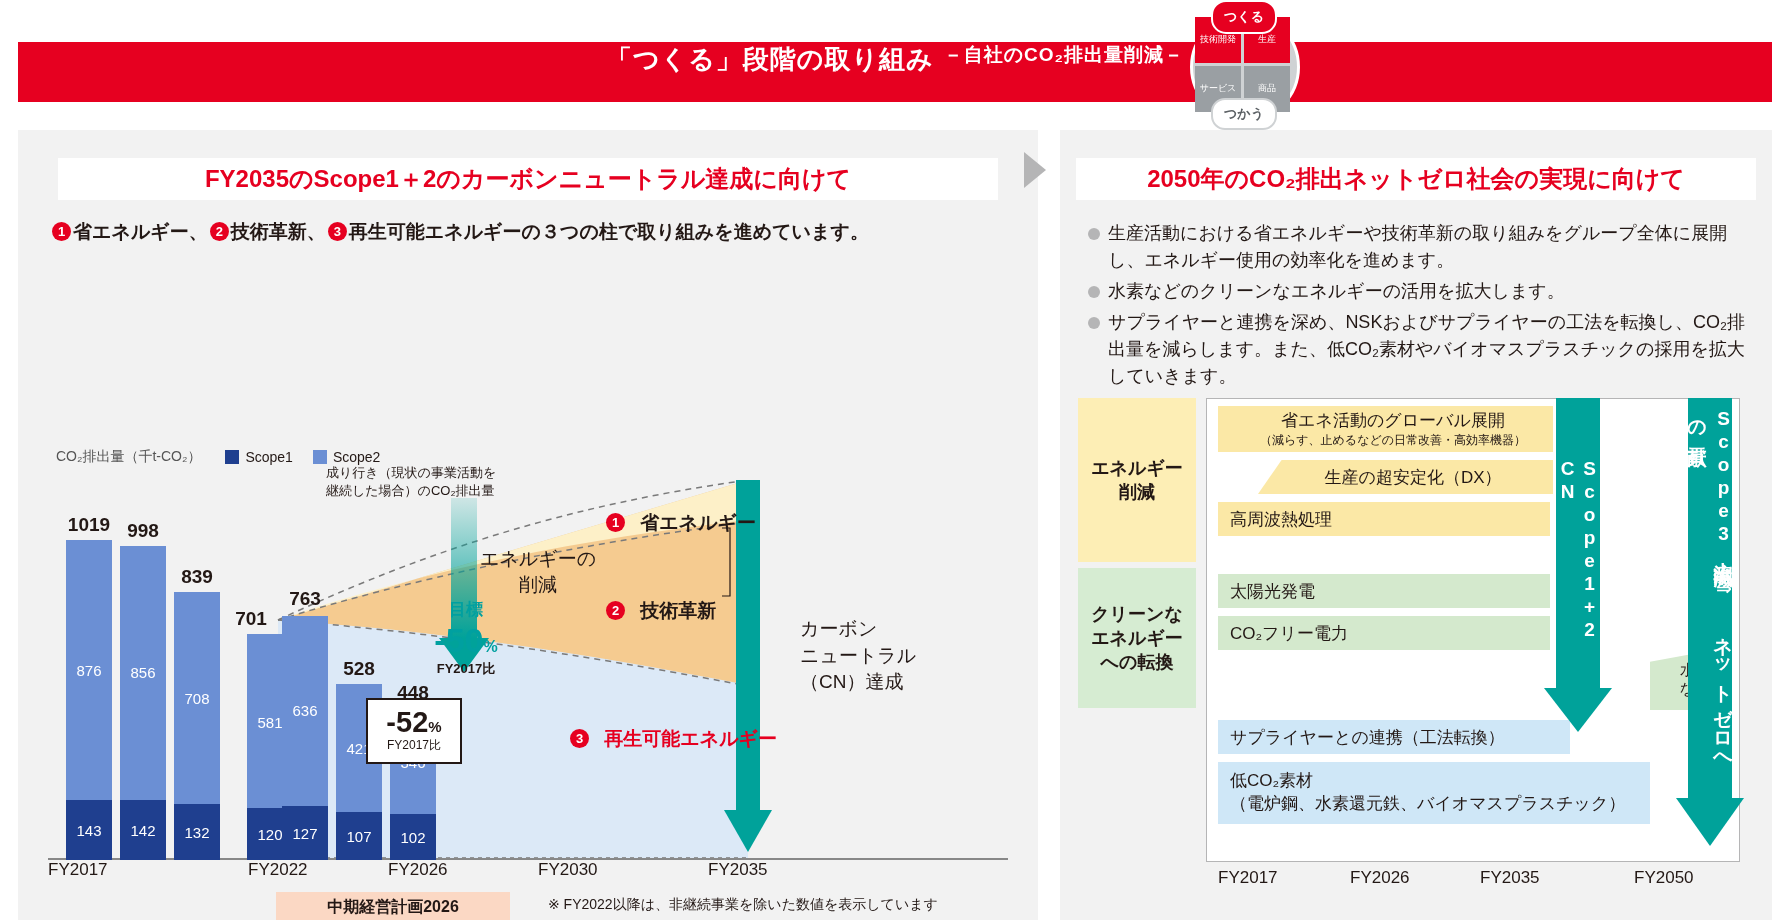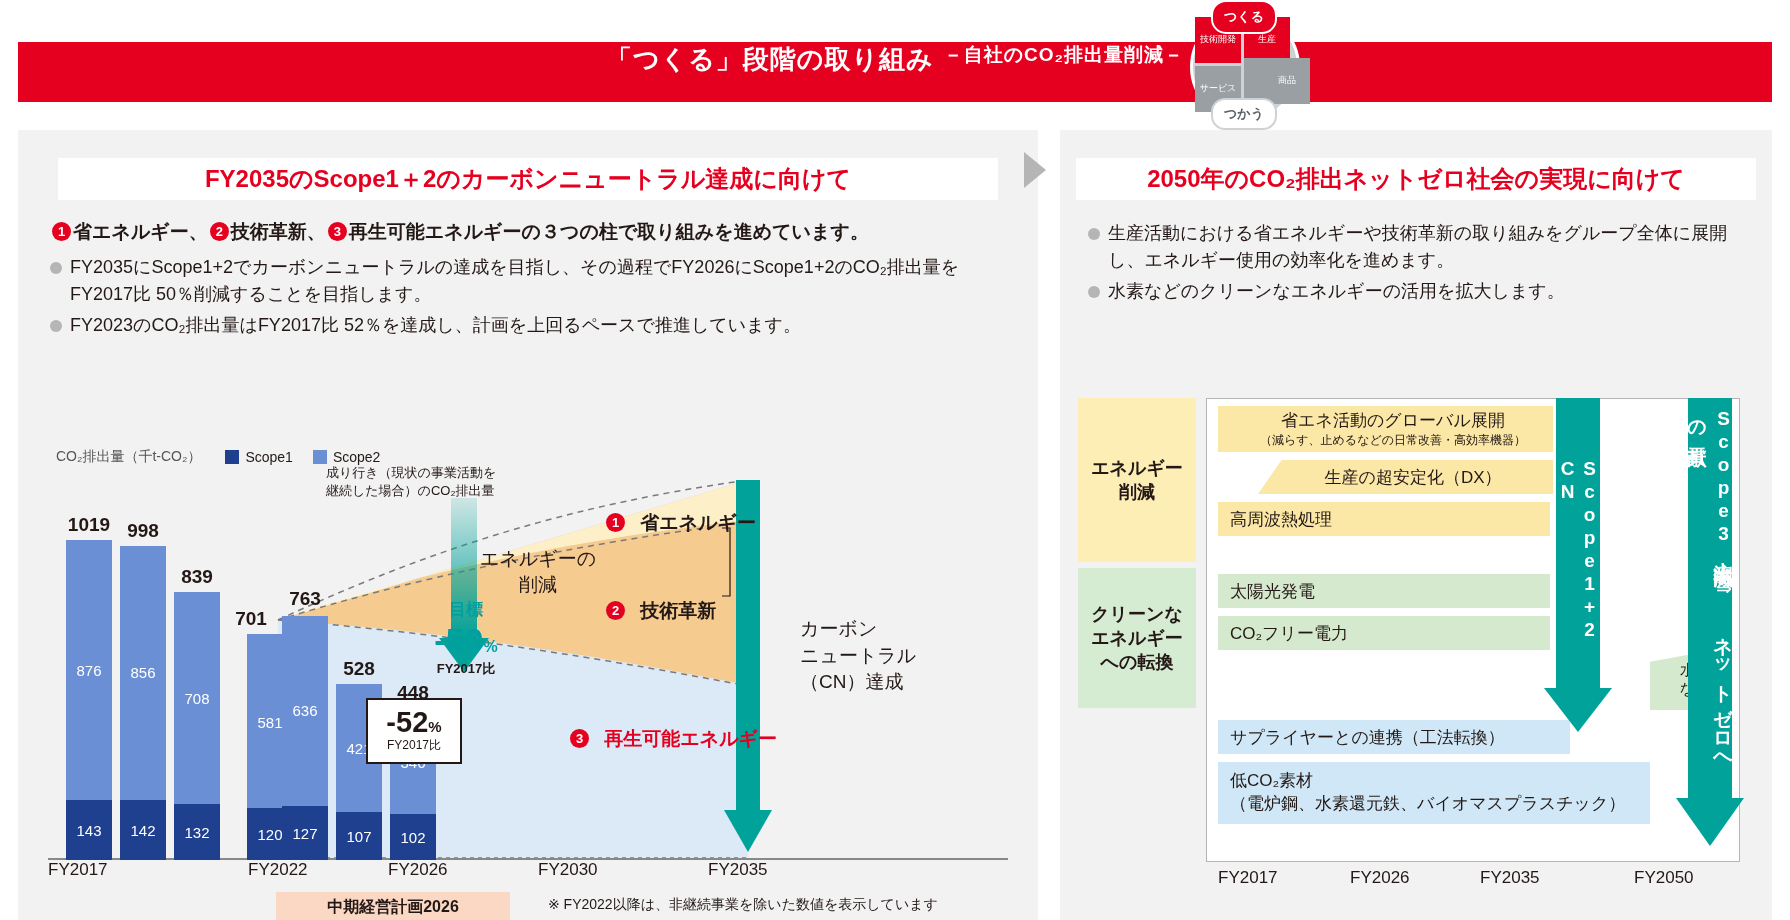--- a/index.html
+++ b/index.html
@@ -30,21 +30,21 @@
   .logo-circle{
     position:absolute;left:20px;top:10px;width:104px;height:104px;border-radius:50%;
     background:#cfd2d4;
     border:3px solid #ffffff;
   }
   .logo-quad{position:absolute;width:46px;height:46px;font-size:9px;color:#ffffff;
     display:flex;align-items:center;justify-content:center;text-align:center;line-height:1.1;}
   .q-tl{left:25px;top:15px;background:#e60020;}
   .q-tr{left:74px;top:15px;background:#e60020;}
   .q-bl{left:25px;top:64px;background:#9a9fa3;}
-  .q-br{left:74px;top:56px;background:#9a9fa3;padding-left:20px;}
+  .q-br{left:74px;top:64px;background:#9a9fa3;}
   .logo-top{
     position:absolute;left:41px;top:-2px;width:62px;height:30px;border-radius:15px;
     background:#e60020;color:#fff;font-size:13px;font-weight:bold;
     display:flex;align-items:center;justify-content:center;border:2px solid #fff;
   }
   .logo-bottom{
     position:absolute;left:41px;top:96px;width:62px;height:28px;border-radius:14px;
     background:#ffffff;color:#5b6064;font-size:13px;font-weight:bold;
     display:flex;align-items:center;justify-content:center;border:2px solid #cfd2d4;
   }
@@ -180,30 +180,20 @@
   </div>
 
   <div class="left-panel">
 
     <div class="panel-title lp-title">FY2035のScope1＋2のカーボンニュートラル達成に向けて</div>
 
     <div class="lead">
       <span class="numcircle">1</span><span>省エネルギー、</span><span class="numcircle">2</span><span>技術革新、</span><span class="numcircle">3</span><span>再生可能エネルギーの３つの柱で取り組みを進めています。</span>
     </div>
 
-    <div class="bullet-list">
-      <div class="bullet">
-        <span class="dot"></span>
-        <span class="txt">FY2035にScope1+2でカーボンニュートラルの達成を目指し、その過程でFY2026にScope1+2のCO₂排出量をFY2017比 50％削減することを目指します。</span>
-      </div>
-      <div class="bullet">
-        <span class="dot"></span>
-        <span class="txt">FY2023のCO₂排出量はFY2017比 52％を達成し、計画を上回るペースで推進しています。</span>
-      </div>
-    </div>
 
     <div class="chart-area">
 
       <div class="legend">
         <span class="lbl">CO₂排出量（千t-CO₂）</span>
         <span class="item"><span class="sw sw1"></span><span>Scope1</span></span>
         <span class="item"><span class="sw sw2"></span><span>Scope2</span></span>
       </div>
 
       <svg class="proj" viewBox="0 0 960 380" preserveAspectRatio="none">
@@ -373,20 +363,24 @@
 
     <div class="r-bullets">
       <div class="bullet">
         <span class="dot"></span>
         <span class="txt">生産活動における省エネルギーや技術革新の取り組みをグループ全体に展開し、エネルギー使用の効率化を進めます。</span>
       </div>
       <div class="bullet">
         <span class="dot"></span>
         <span class="txt">水素などのクリーンなエネルギーの活用を拡大します。</span>
       </div>
+      <div class="bullet">
+        <span class="dot"></span>
+        <span class="txt">サプライヤーと連携を深め、NSKおよびサプライヤーの工法を転換し、CO₂排出量を減らします。また、低CO₂素材やバイオマスプラスチックの採用を拡大していきます。</span>
+      </div>
     </div>
 
     <div class="rdiag">
 
       <div class="frame-box" style="left:128px;top:0;width:532px;height:462px;background:#ffffff;"></div>
 
       <div class="rowlab rl1" style="left:0;top:0;height:164px;white-space:pre-line;">エネルギー
 削減</div>
       <div class="rowlab rl2" style="left:0;top:170px;height:140px;white-space:pre-line;">クリーンな
 エネルギー

